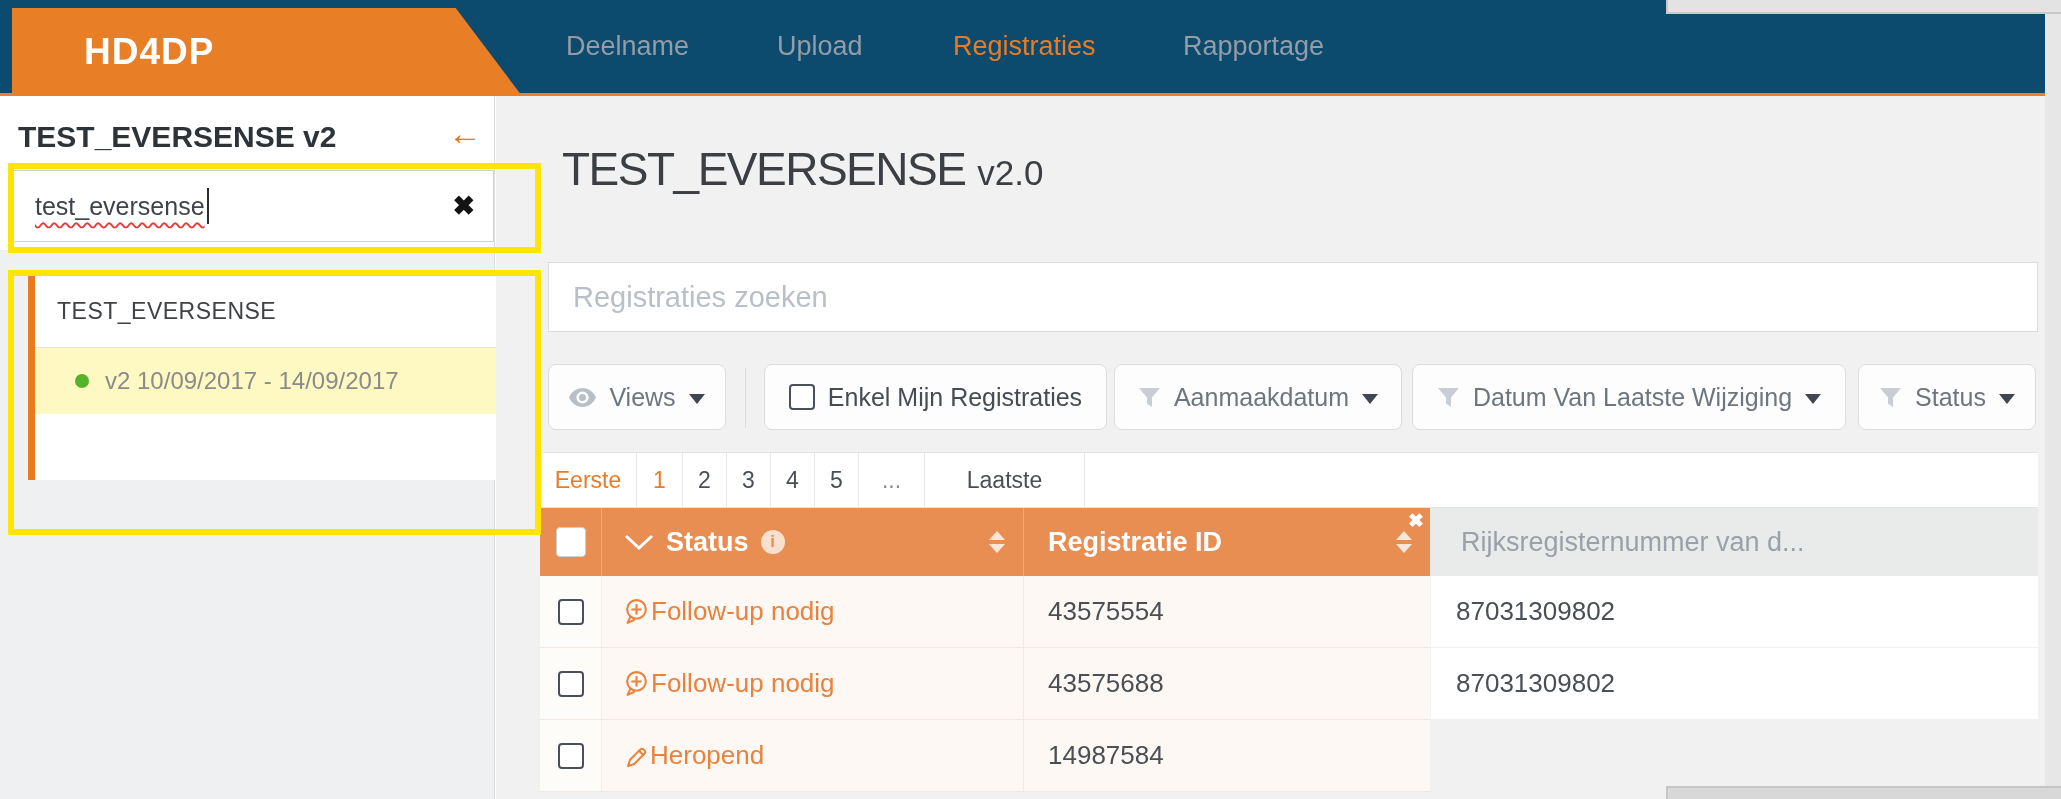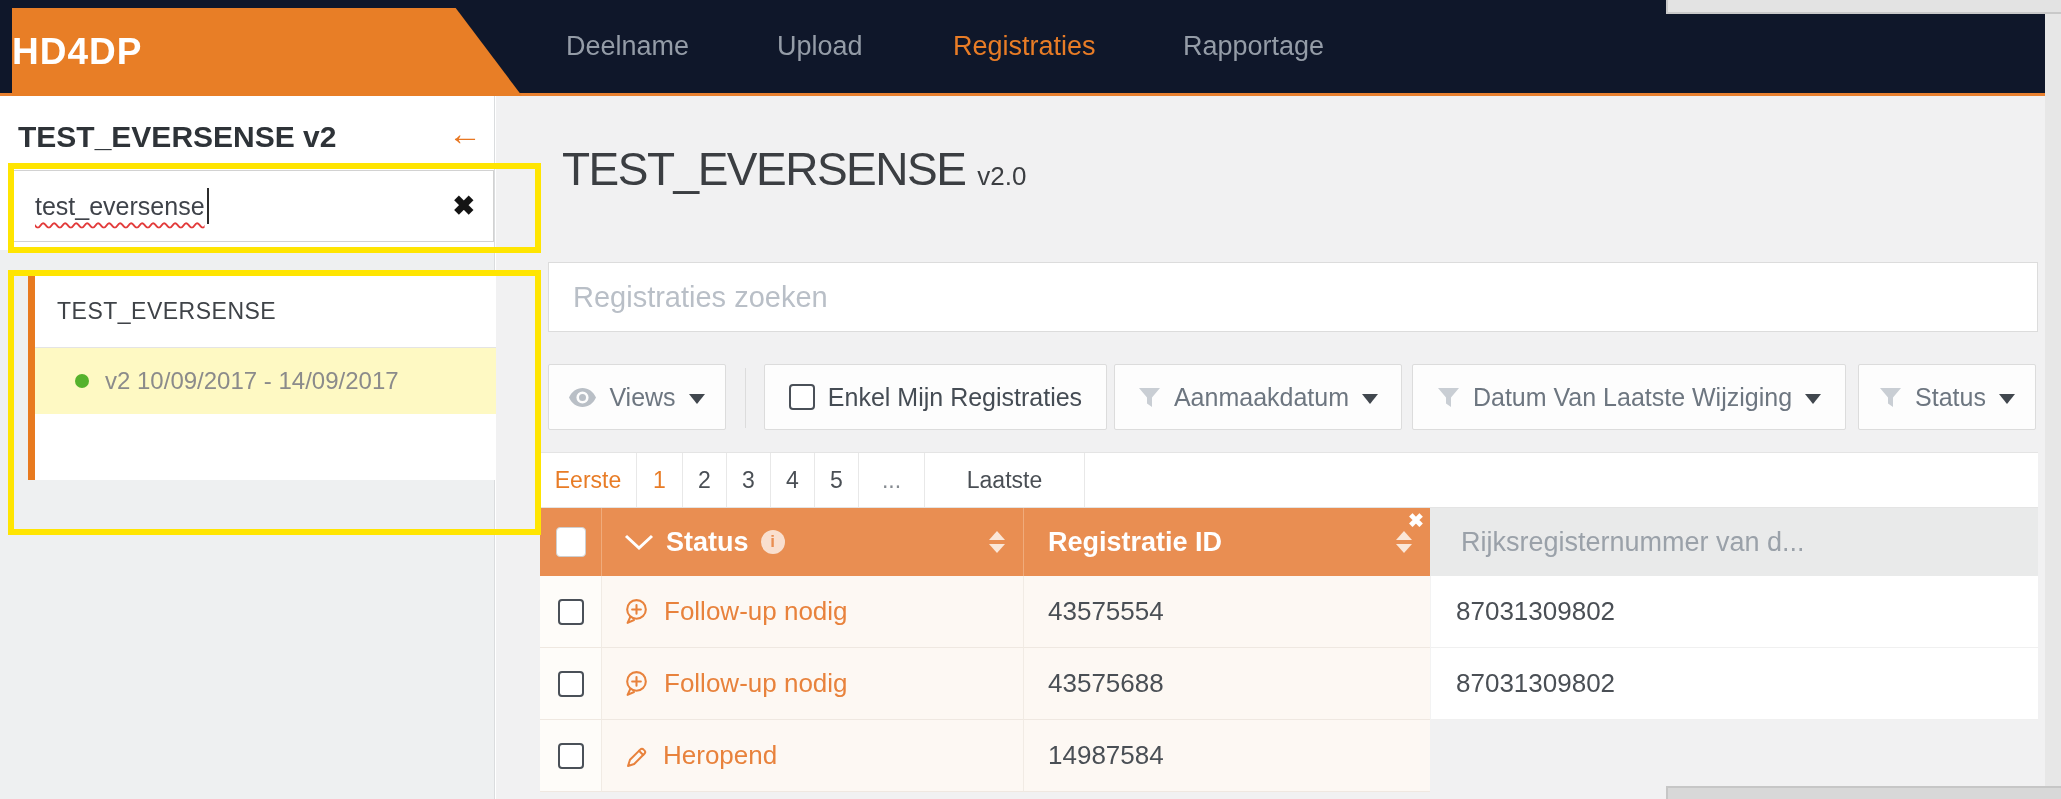--- a/index.html
+++ b/index.html
@@ -1,26 +1,26 @@
 <!DOCTYPE html>
 <html><head>
 <meta charset="utf-8">
 <style>
   * { margin:0; padding:0; box-sizing:border-box; }
   html,body { background:#fff; }
   body { font-family:"Liberation Sans", sans-serif; }
   .screen { position:relative; width:2061px; height:799px; background:#fff; overflow:hidden; }
 
   
-  .header { position:absolute; left:0; top:0; width:2061px; height:93px; background:#0f172a; }
+  .header { position:absolute; left:0; top:0; width:2061px; height:93px; background:#0c4a6e; }
   .header-line { position:absolute; left:0; top:93px; width:2045px; height:3px; background:#e8802f; }
   .banner { position:absolute; left:12px; top:8px; width:510px; height:88px; background:#e87e26;
             clip-path:polygon(0 0, 87% 0, 100% 100%, 0 100%); z-index:5;
             display:flex; align-items:center; }
-  .banner-text { color:#fff; font-size:37px; font-weight:bold; letter-spacing:1px; }
+  .banner-text { color:#fff; font-size:37px; font-weight:bold; letter-spacing:1px; padding-left:72px; }
   .nav-link { position:absolute; top:0; height:93px; line-height:93px; font-size:27px; color:#949ca7; cursor:pointer; }
   .nav-link.active { color:#e87c26; }
   .nav-deelname { left:566px; } .nav-upload { left:777px; } .nav-registraties { left:953px; } .nav-rapportage { left:1183px; }
 
   
   .sidebar-white { position:absolute; left:0; top:96px; width:495px; height:154px; background:#fff; border-right:1px solid #dadcde; }
   .sidebar-gray  { position:absolute; left:0; top:250px; width:495px; height:549px; background:#eef0f1; border-right:1px solid #dadcde; }
   .sb-title { position:absolute; left:18px; top:120px; font-size:30px; font-weight:600; color:#2e3338; }
   .sb-back { position:absolute; left:448px; top:114px; font-size:34px; font-weight:bold; color:#e87722; cursor:pointer; }
 
@@ -42,28 +42,28 @@
   .sb-ver { height:66px; display:flex; align-items:center; padding-left:40px; font-size:24px; color:#8b8b8b; cursor:pointer; }
   .sb-ver.alt { background:#fef9c3; }
   .dot { width:14px; height:14px; border-radius:50%; margin-right:16px; flex:0 0 auto; }
   .dot-green { background:#55b22c; }
   .dot-red { background:#d2122f; }
 
   
   .main-bg { position:absolute; left:496px; top:96px; width:1549px; height:703px; background:#f1f1f2; }
   .page-title { position:absolute; left:562px; top:142px; display:flex; align-items:baseline; }
   .page-title-main { font-size:46px; color:#3b3e42; letter-spacing:-1.5px; }
-  .page-title-ver { font-size:26px; color:#3b3e42; margin-left:12px; }
+  .page-title-ver { font-size:35px; color:#3b3e42; margin-left:12px; }
 
   .main-search { position:absolute; left:548px; top:262px; width:1490px; height:70px; background:#fff;
                  border:1px solid #dcdcdc; font-size:29px; color:#3f444b; padding:0 24px;
                  font-family:"Liberation Sans", sans-serif; outline:none; }
   .main-search::placeholder { color:#b9bfc7; opacity:1; }
 
-  .fbtn { position:absolute; top:364px; height:66px; background:#fdfdfd; border:1px solid #dcdcdc; border-radius:2px;
+  .fbtn { position:absolute; top:364px; height:66px; background:#fdfdfd; border:1px solid #dcdcdc; border-radius:8px;
           display:flex; align-items:center; justify-content:center; gap:13px; font-size:25px; color:#6d7680; cursor:pointer; }
   .fbtn-views { left:548px; width:178px; }
   .fbtn-mine { left:764px; width:343px; color:#454c54; }
   .fbtn-aanmaak { left:1114px; width:288px;gap:13px; }
   .fbtn-datum { left:1412px; width:434px; }
   .fbtn-status { left:1858px; width:178px; }
   .fsep { position:absolute; left:745px; top:368px; width:1px; height:60px; background:#dcdcdc; }
   .caret-down { display:inline-block; width:0; height:0; border-left:8px solid transparent; border-right:8px solid transparent;
                 border-top:10px solid #41474e; margin-top:3px; }
   .cb { width:26px; height:26px; background:#fff; border:2px solid #4a5058; border-radius:4px; flex:0 0 auto; cursor:pointer; }
@@ -92,21 +92,21 @@
   .sorter .dn { width:0; height:0; border-left:8px solid transparent; border-right:8px solid transparent; border-top:9px solid #fbe7d8; }
   .info-badge { width:24px; height:24px; border-radius:50%; background:rgba(255,255,255,.72); color:#e98e52;
                 display:inline-flex; align-items:center; justify-content:center; font-size:17px; font-weight:bold; font-style:normal; }
   .info-badge::before { content:"i"; }
   .col-remove { position:absolute; top:3px; right:6px; color:#fff; font-size:19px; font-weight:bold; cursor:pointer; line-height:1; }
 
   .trow { position:absolute; left:540px; width:1498px; height:72px; }
   .tr-0 { top:576px; } .tr-1 { top:648px; } .tr-2 { top:720px; }
   .td { position:absolute; top:0; height:72px; display:flex; align-items:center; border-bottom:1px solid #efe8e1; }
   .td-check { left:0; width:61px; background:#fefcf9; justify-content:center; }
-  .td-status { left:61px; width:422px; background:#fdf8f3; border-left:1px solid #f1ebe4; padding-left:20px; gap:13px; }
+  .td-status { left:61px; width:422px; background:#fdf8f3; border-left:1px solid #f1ebe4; padding-left:20px; }
   .td-regid { left:483px; width:407px; background:#fdf8f3; border-left:1px solid #f1ebe4; padding-left:24px; }
   .td-rijks { left:890px; width:608px; background:#fff; border-left:1px solid #f3f3f3; border-bottom-color:#f0f0f0; padding-left:25px; }
   .status-link { color:#e8823c; font-size:26px; cursor:pointer; }
   .cell-text { color:#4a4f55; font-size:26px; }
 
   
   .scroll-right { position:absolute; left:2045px; top:0; width:16px; height:799px; background:#e7e7e7; }
   .scroll-top { position:absolute; left:1666px; top:0; width:395px; height:14px; background:#e3e3e3;
                 border-left:2px solid #c9c9c9; border-bottom:2px solid #c9c9c9; z-index:70; }
   .scroll-bottom { position:absolute; left:1666px; top:786px; width:395px; height:13px; background:#d8d8d8;

